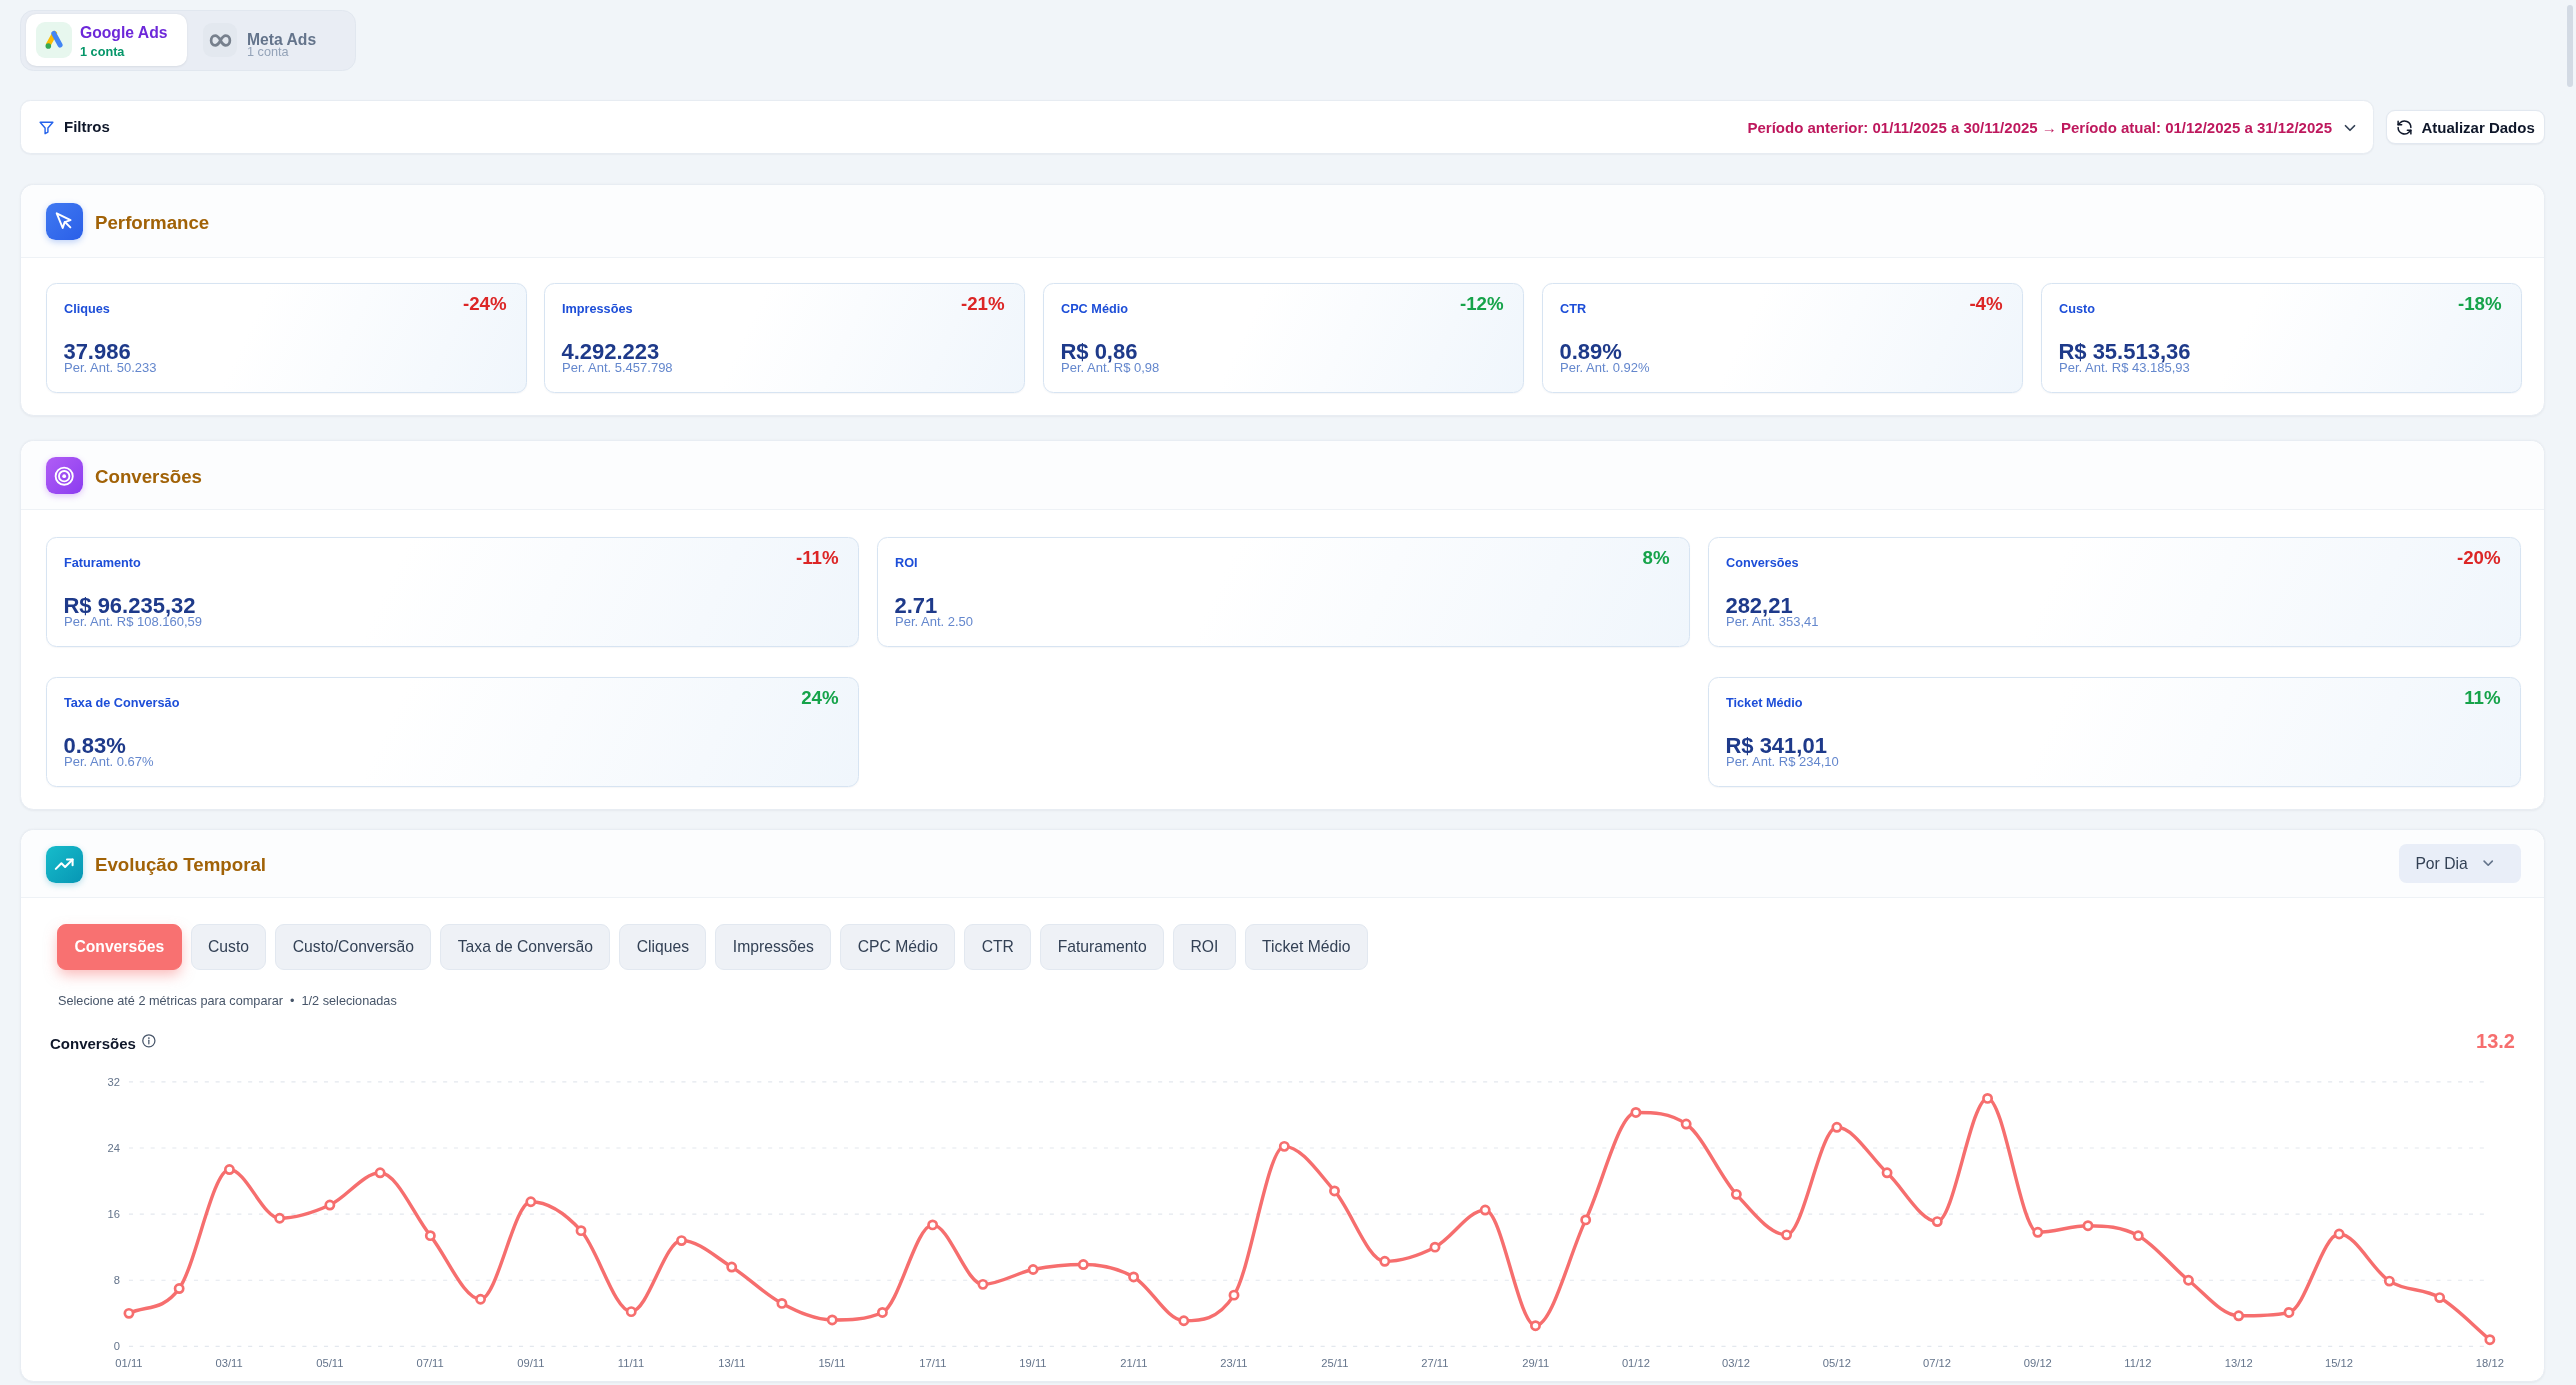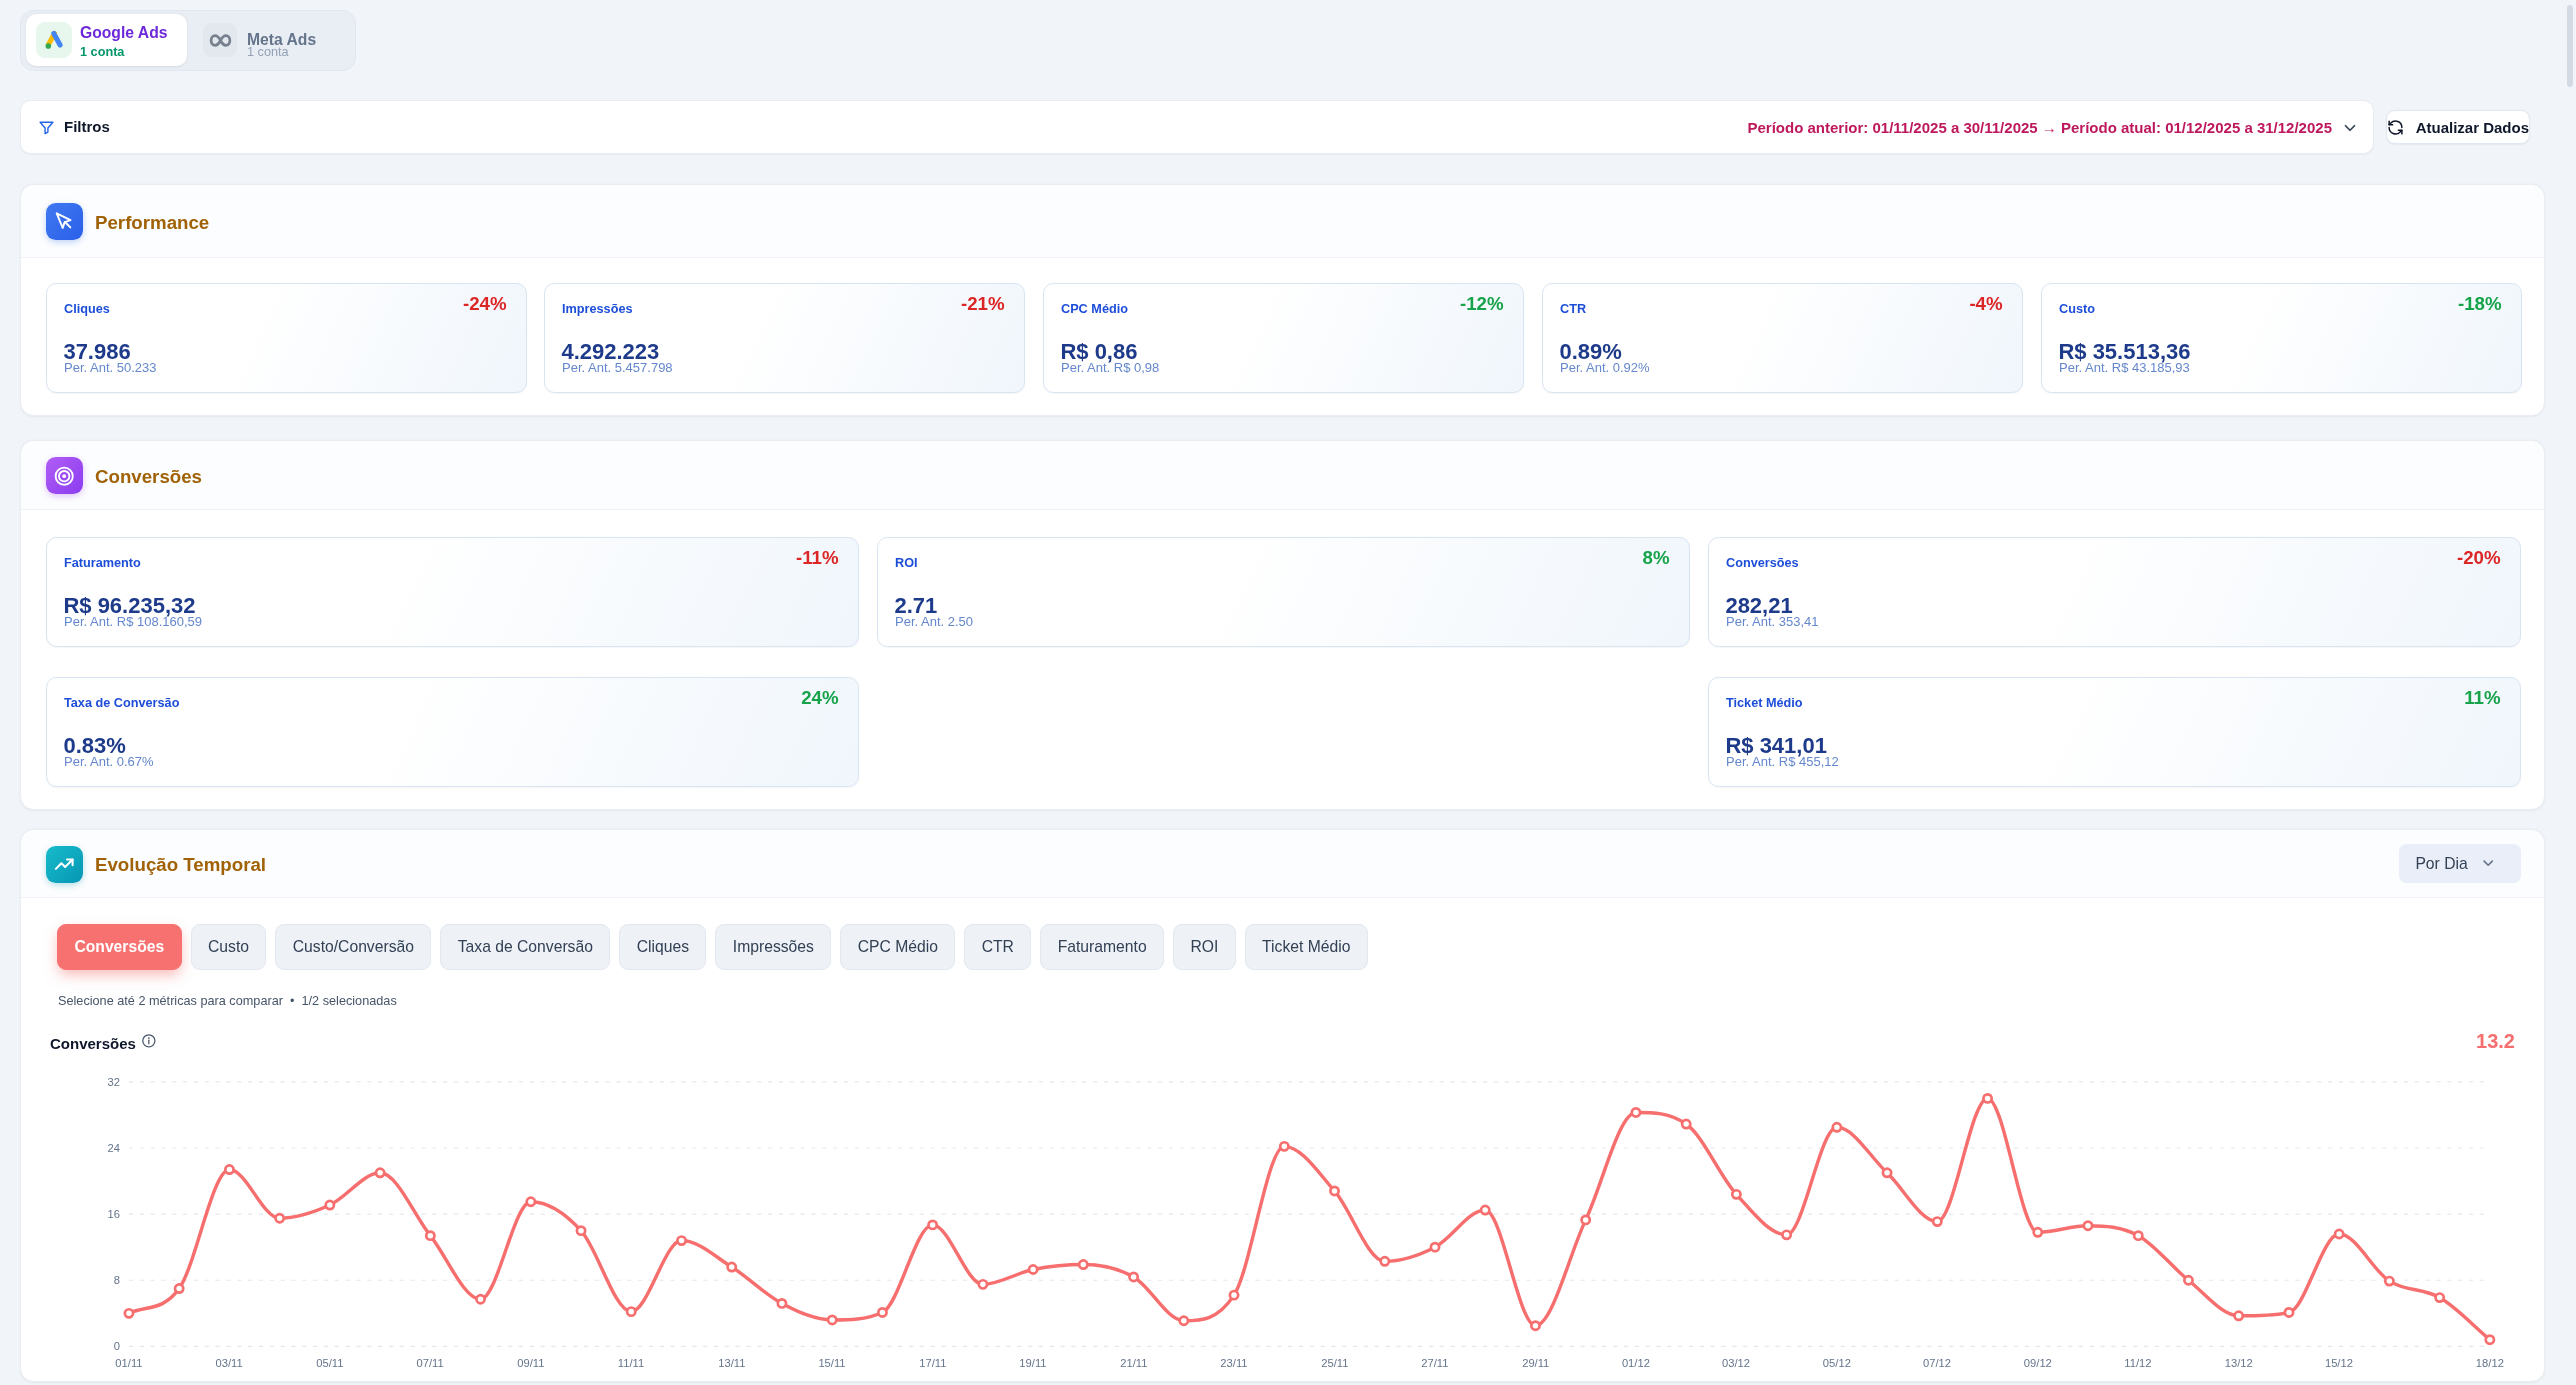--- a/index.html
+++ b/index.html
@@ -42,21 +42,21 @@
 
 <div class="abs" style="left:20px;top:100px;width:2354px;height:54px;background:#fff;border:0.7px solid #e7ecf2;border-radius:10.5px;box-shadow:0 0.7px 1.5px rgba(15,23,42,.04)"></div>
 <div class="abs" style="left:38px;top:119px"><svg width="17" height="17" viewBox="0 0 24 24" fill="none" stroke="#2563eb" stroke-width="2" stroke-linecap="round" stroke-linejoin="round">
 <path d="M3 4.5h18l-7 8.2v5.8l-4 2.2v-8z"></path>
 </svg></div>
 <div class="abs" style="left:64px;top:118px;font-size:15px;font-weight:700;color:#0f172a">Filtros</div>
 <div class="abs" style="right:244px;top:119px;font-size:15px;font-weight:700;color:#be185d">Período anterior: 01/11/2025 a 30/11/2025 → Período atual: 01/12/2025 a 31/12/2025</div>
 <div class="abs" style="left:2341px;top:119px"><svg width="18" height="18" viewBox="0 0 24 24" fill="none" stroke="#334155" stroke-width="2.3" stroke-linecap="round" stroke-linejoin="round">
       <path d="M6 9l6 6 6-6"></path>
     </svg></div>
-<div class="abs" style="left:2386px;top:110px;width:144px;height:34px;background:#fff;border:0.7px solid #e2e8f0;border-radius:9px;box-shadow:0 0.7px 1.5px rgba(15,23,42,.05);display:flex;align-items:center;justify-content:space-between;gap:8.2px">
+<div class="abs" style="left:2386px;top:110px;width:159px;height:34px;background:#fff;border:0.7px solid #e2e8f0;border-radius:9px;box-shadow:0 0.7px 1.5px rgba(15,23,42,.05);display:flex;align-items:center;justify-content:center;gap:8.2px">
     <span style="display:flex">
       <svg width="17" height="17" viewBox="0 0 24 24" fill="none" stroke="#0f172a" stroke-width="2.1" stroke-linecap="round" stroke-linejoin="round">
 <path d="M21 12a9 9 0 0 0-15.6-6.2L3 8"></path>
         <path d="M3 3v5h5"></path>
 <path d="M3 12a9 9 0 0 0 15.6 6.2L21 16"></path>
         <path d="M21 21v-5h-5"></path>
 </svg>
     </span>
     <span style="font-size:15px;font-weight:600;color:#0f172a">Atualizar Dados</span>
   </div>
@@ -132,21 +132,21 @@
 </div>
     <div class="mc" style="left:25px;top:236px;width:813px">
 <div class="mlb">Taxa de Conversão</div>
 <div class="mvl">0.83%</div>
 <div class="msb">Per. Ant. 0.67%</div>
 <div class="pct up">24%</div>
 </div>
     <div class="mc" style="left:1687px;top:236px;width:813px">
 <div class="mlb">Ticket Médio</div>
 <div class="mvl">R$ 341,01</div>
-<div class="msb">Per. Ant. R$ 455,12</div>
+<div class="msb">Per. Ant. R$ 234,10</div>
 <div class="pct up">11%</div>
 </div>
 </div>
 
 <div class="card" style="left:20px;top:829px;width:2525px;height:553px">
 <div class="sechead" style="height:68px"></div>
 <div class="sicon" style="top:15.7px;background:linear-gradient(135deg,#17bccb,#0796b4);box-shadow:0 2.2px 6px rgba(8,145,178,.28)">
       <svg width="22.4" height="22.4" viewBox="0 0 24 24" fill="none" stroke="#fff" stroke-width="2.2" stroke-linecap="round" stroke-linejoin="round">
 <path d="M3 17l6-6 4 4 8-8"></path>
         <path d="M15 7h6v6"></path>

